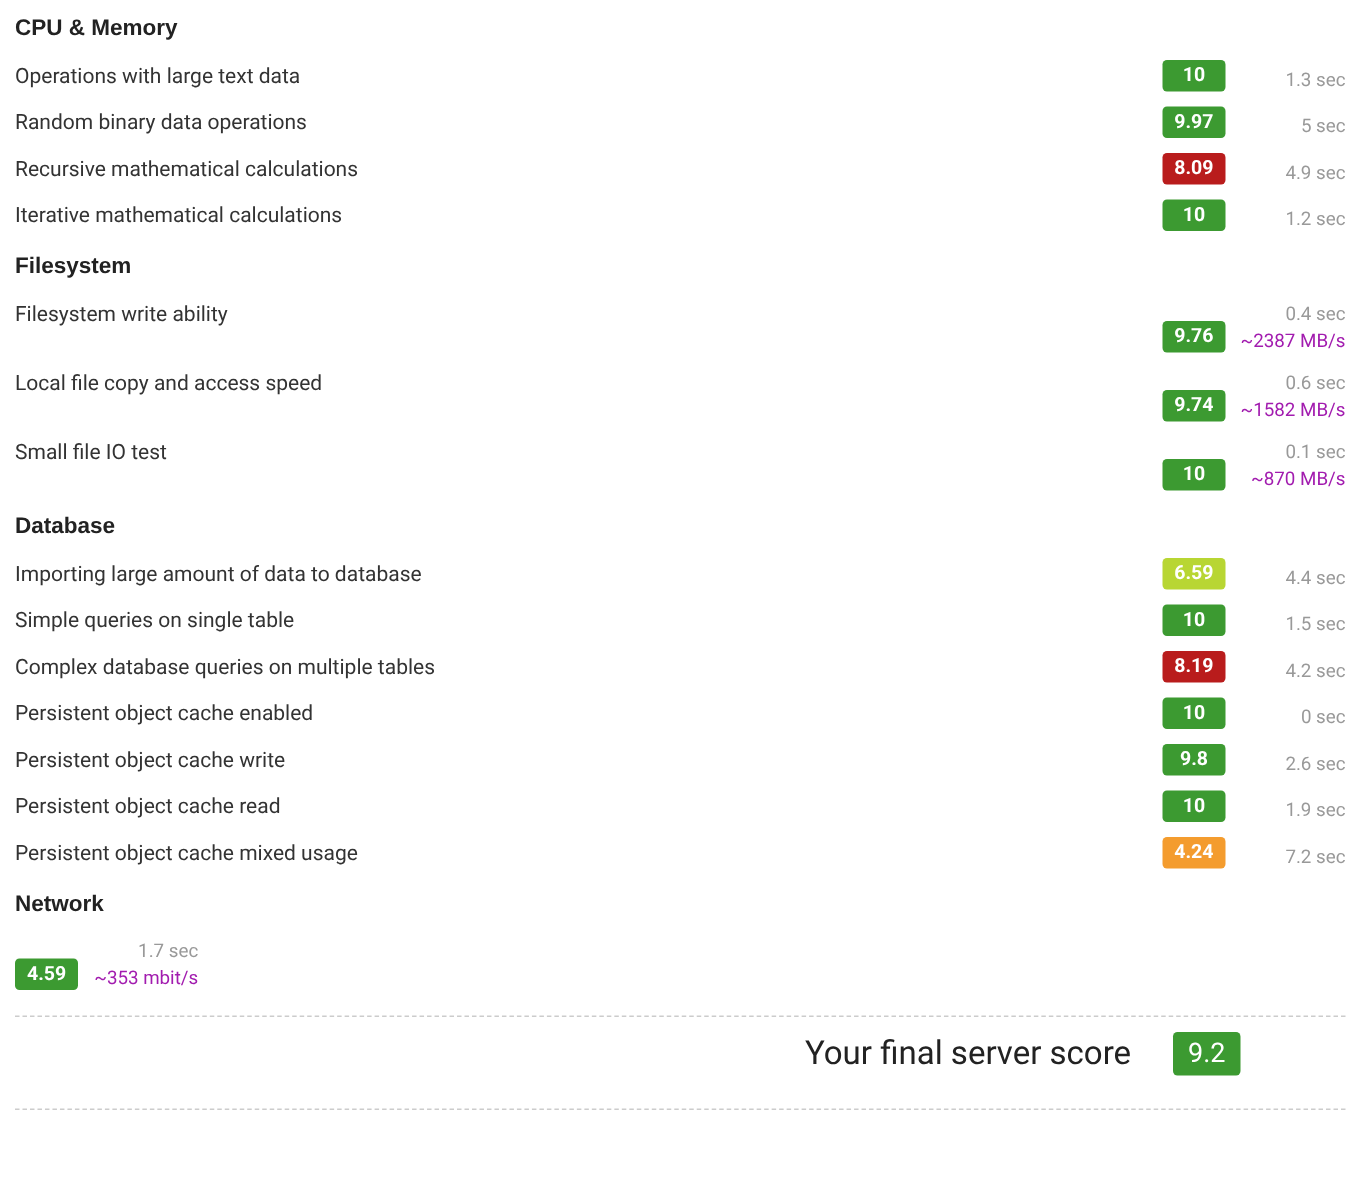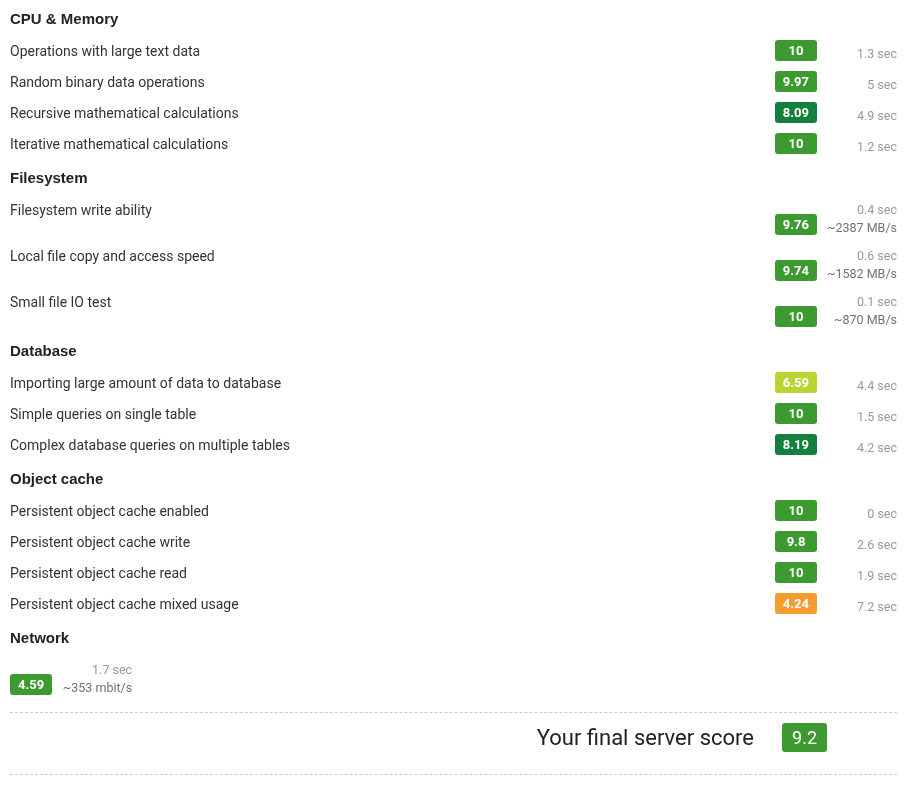--- a/index.html
+++ b/index.html
@@ -49,38 +49,38 @@
       border-radius: 3px;
       color: #fff;
       font-weight: bold;
       font-size: 13px;
       text-align: center;
     }
     .score-green {
       background: #3c9a31;
     }
     .score-lightgreen {
-      background: #15803d;
+      background: #b91c1c;
     }
     .score-yellowgreen {
       background: #b8d633;
     }
     .score-orange {
       background: #f49c2e;
     }
     .timing-cell {
       min-width: 70px;
       text-align: right;
       color: #999;
       font-size: 12.5px;
       padding-top: 3px;
       margin-left: 10px;
     }
     .timing-sub {
-      color: #737373;
+      color: #a21caf;
       font-size: 12.5px;
       text-align: right;
       margin-top: 3px;
     }
     .divider {
       border-top: 1px dashed #ccc;
       margin-top: 12px;
       margin-bottom: 0;
     }
     .final-row {
@@ -197,21 +197,20 @@
     </div>
     <div class="test-row">
       <div class="test-label">Complex database queries on multiple tables</div>
       <div class="test-right">
         <span class="score-badge score-lightgreen">8.19</span>
         <div class="timing-cell">
           <div>4.2 sec</div>
         </div>
       </div>
     </div>
-    <div class="section-title">Object cache</div>
     <div class="test-row">
       <div class="test-label">Persistent object cache enabled</div>
       <div class="test-right">
         <span class="score-badge score-green">10</span>
         <div class="timing-cell">
           <div>0 sec</div>
         </div>
       </div>
     </div>
     <div class="test-row">

